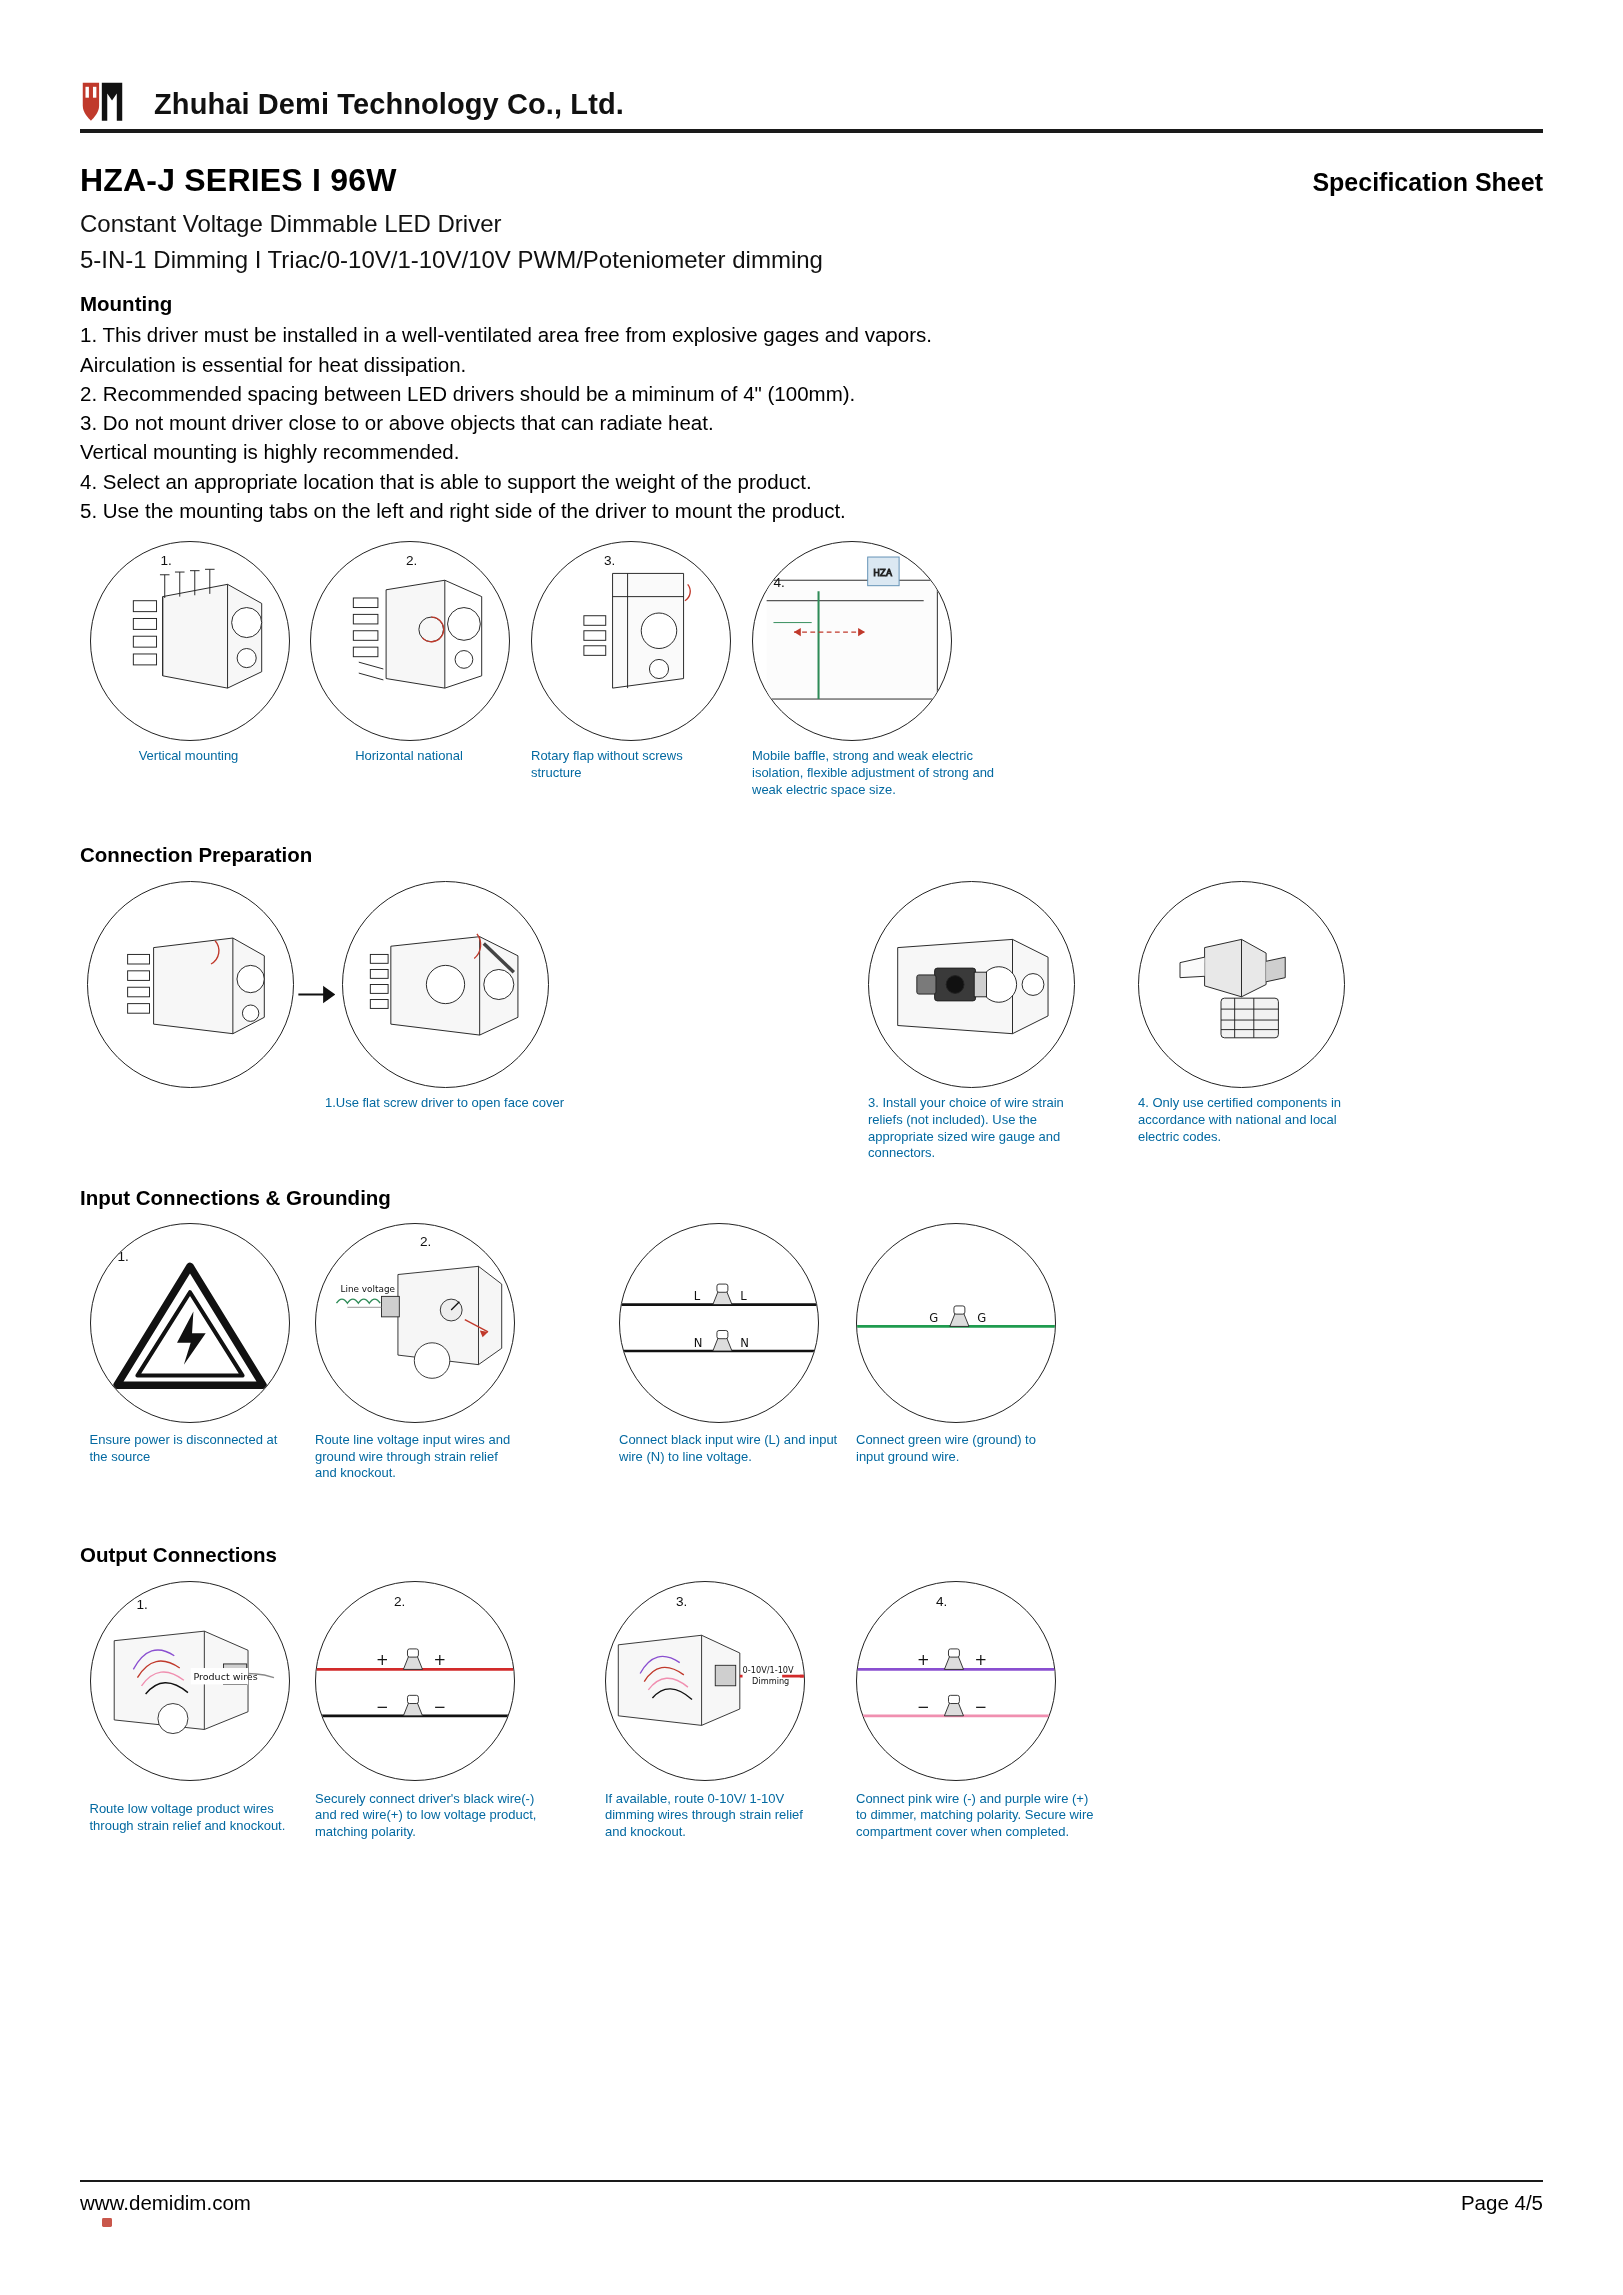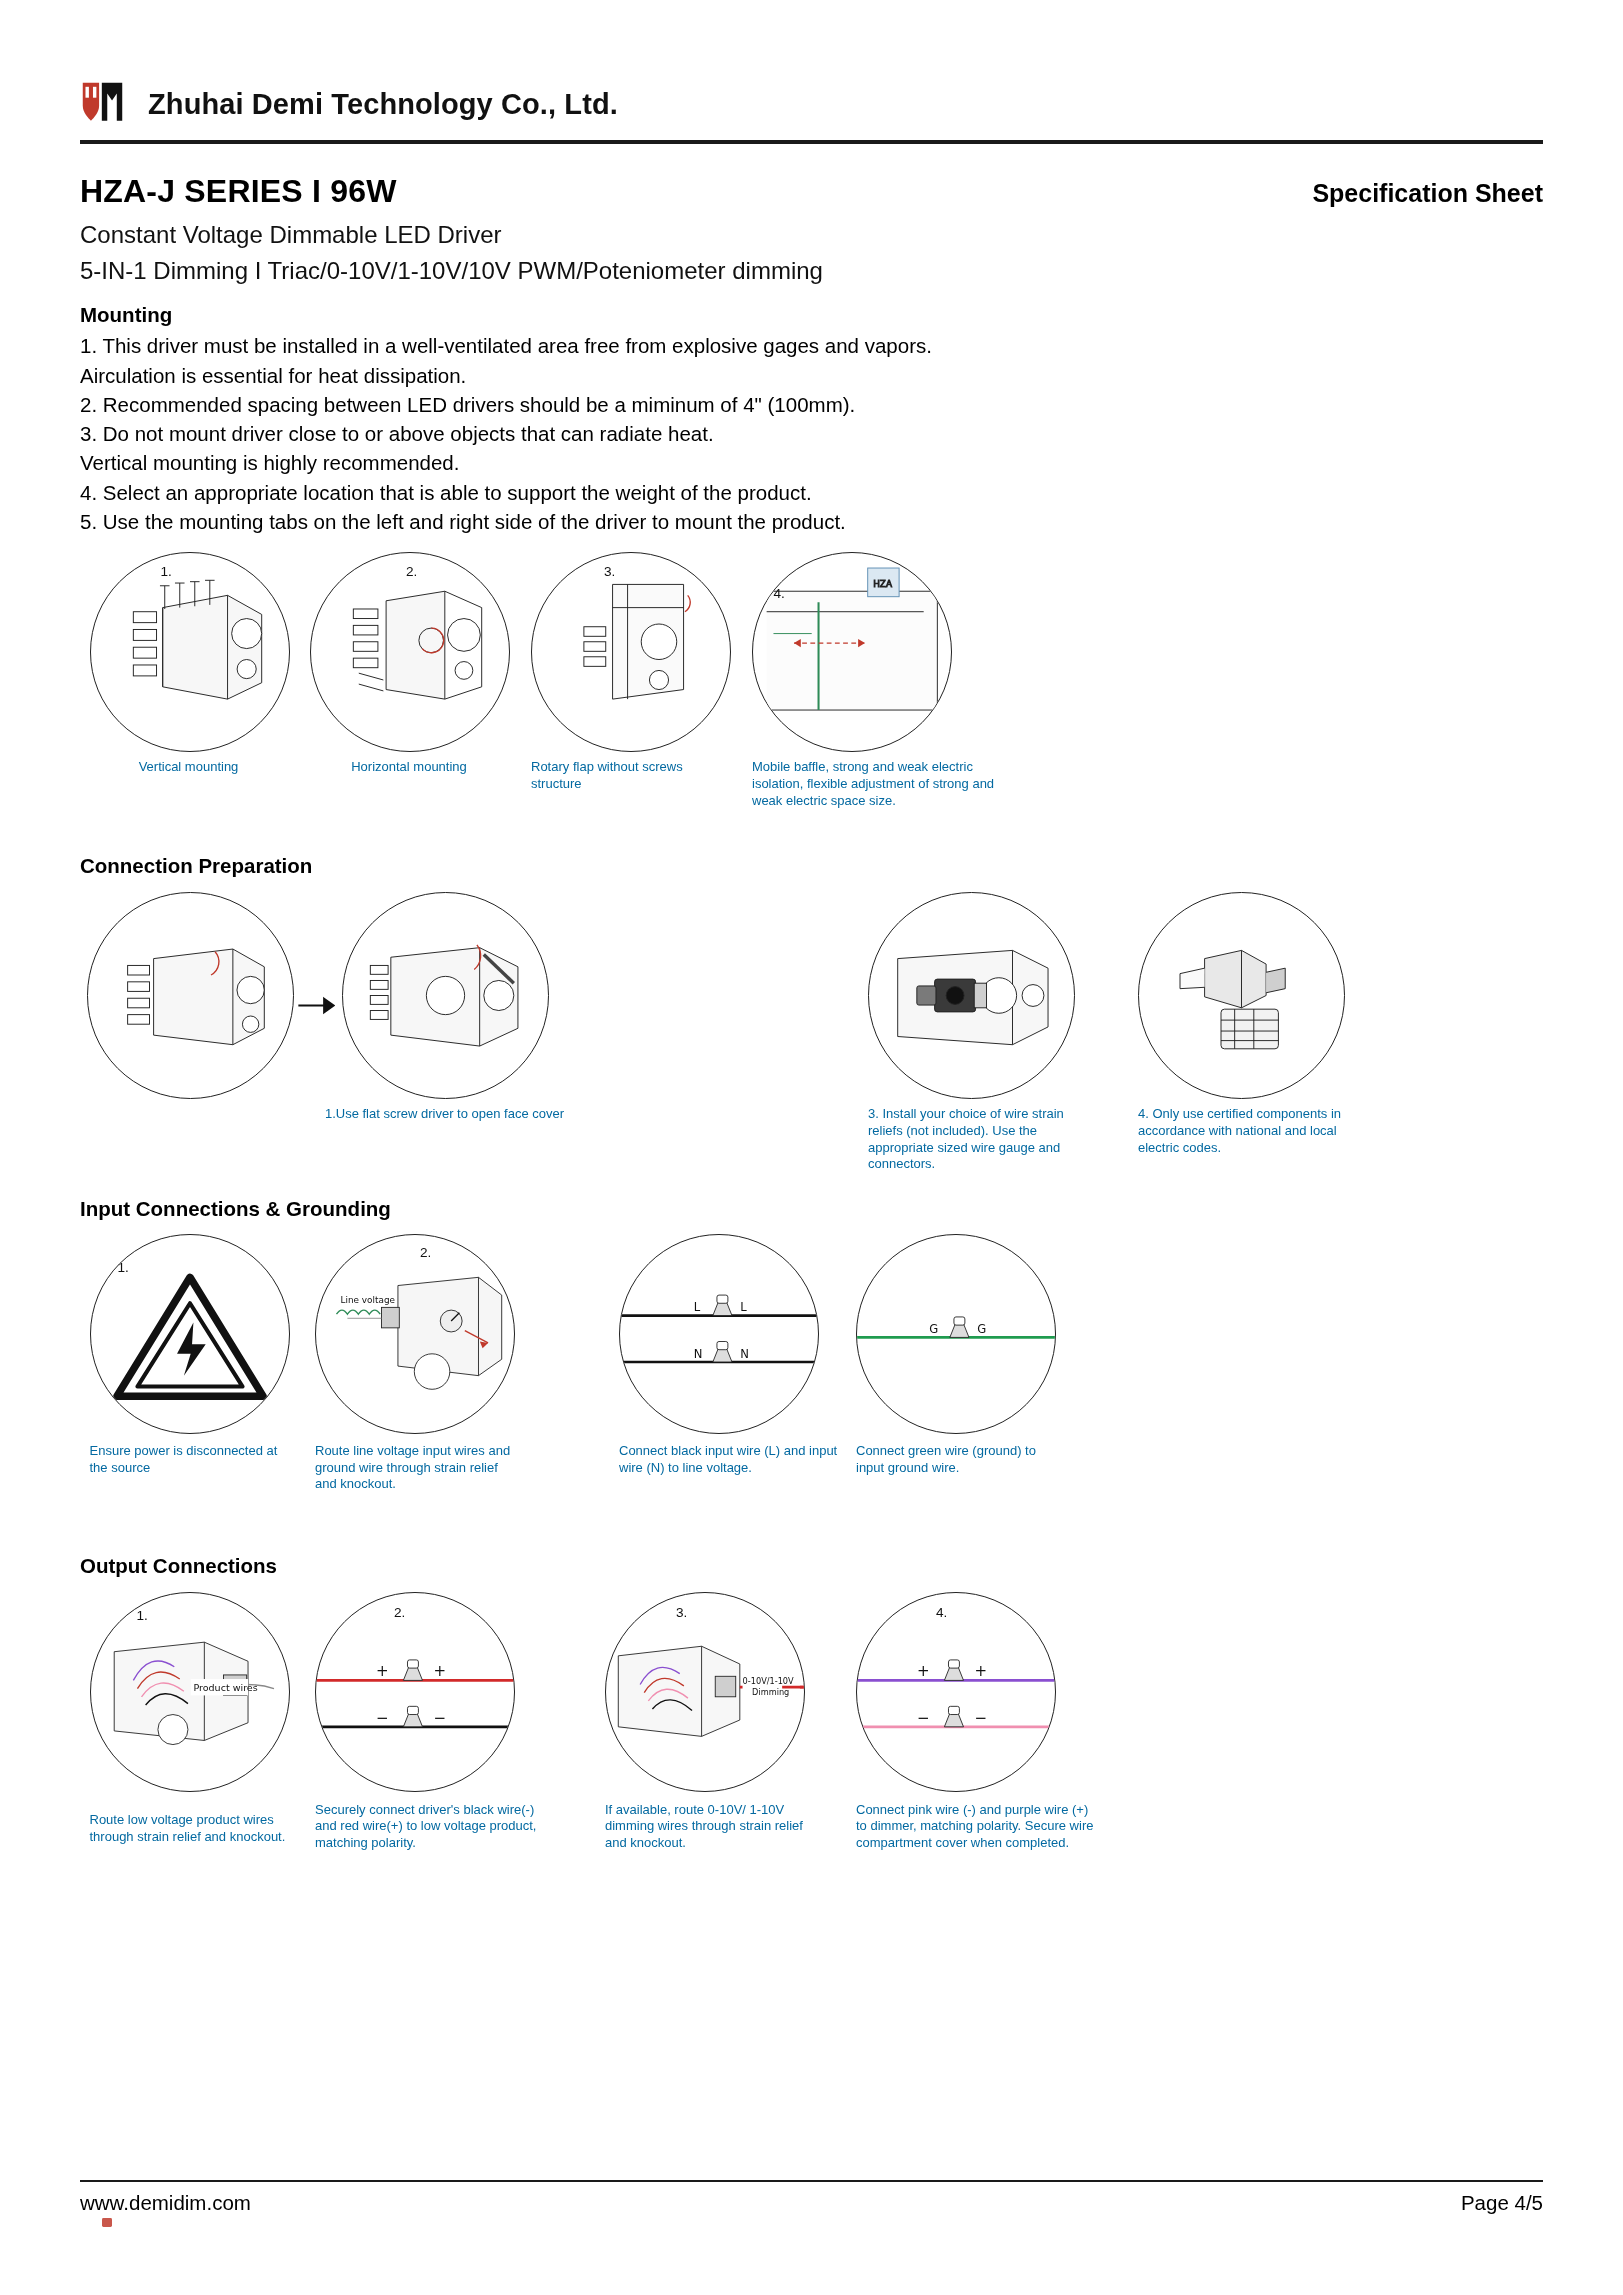--- a/index.html
+++ b/index.html
@@ -19,23 +19,22 @@
     height: 2295px;
     background: #ffffff;
     box-sizing: border-box;
     padding: 0 80px;
   }
 
   
   .header {
     display: flex;
     align-items: center;
-    gap: 23px;
+    gap: 29px;
     padding-top: 80px;
-    padding-bottom: 11px;
     border-bottom: 4.1px solid #1a1a1a;
   }
   .logo {
     width: 45px;
     height: 49px;
     position: relative;
     flex: 0 0 auto;
   }
   .logo svg { display: block; }
   .company-name {
@@ -225,21 +224,21 @@
             <rect x="62" y="82" width="36" height="14"></rect>
             <rect x="62" y="106" width="36" height="14"></rect>
             <rect x="62" y="130" width="36" height="14"></rect>
             <rect x="62" y="154" width="36" height="14"></rect>
             <path d="M70 176 l36 10 M70 192 l36 10"></path>
             <circle cx="176" cy="128" r="18"></circle>
             <path d="M176 110 a18 18 0 1 1 -13 30" stroke="#c0392b" stroke-width="2"></path>
           </g>
         </svg>
       </div>
-      <div class="cap center" style="width:198px;margin-top:6.8px;">Horizontal mounting</div>
+      <div class="cap center" style="width:198px;margin-top:6.8px;">Horizontal national</div>
     </div>
 
     <div class="circle-wrap" style="left:451px; top:6.8px;">
       <div class="circ" style="width:198px;height:198px;">
         <span class="num" style="left:72px;top:11px;">3.</span>
         <svg width="198" height="198" viewBox="0 0 290 290">
           <g stroke="#222" stroke-width="1.4" fill="none">
             <path d="M118 46 L222 46 L222 200 L118 214 Z" fill="#fafafa"></path>
             <path d="M118 80 L222 80"></path>
             <path d="M140 46 L140 214"></path>

